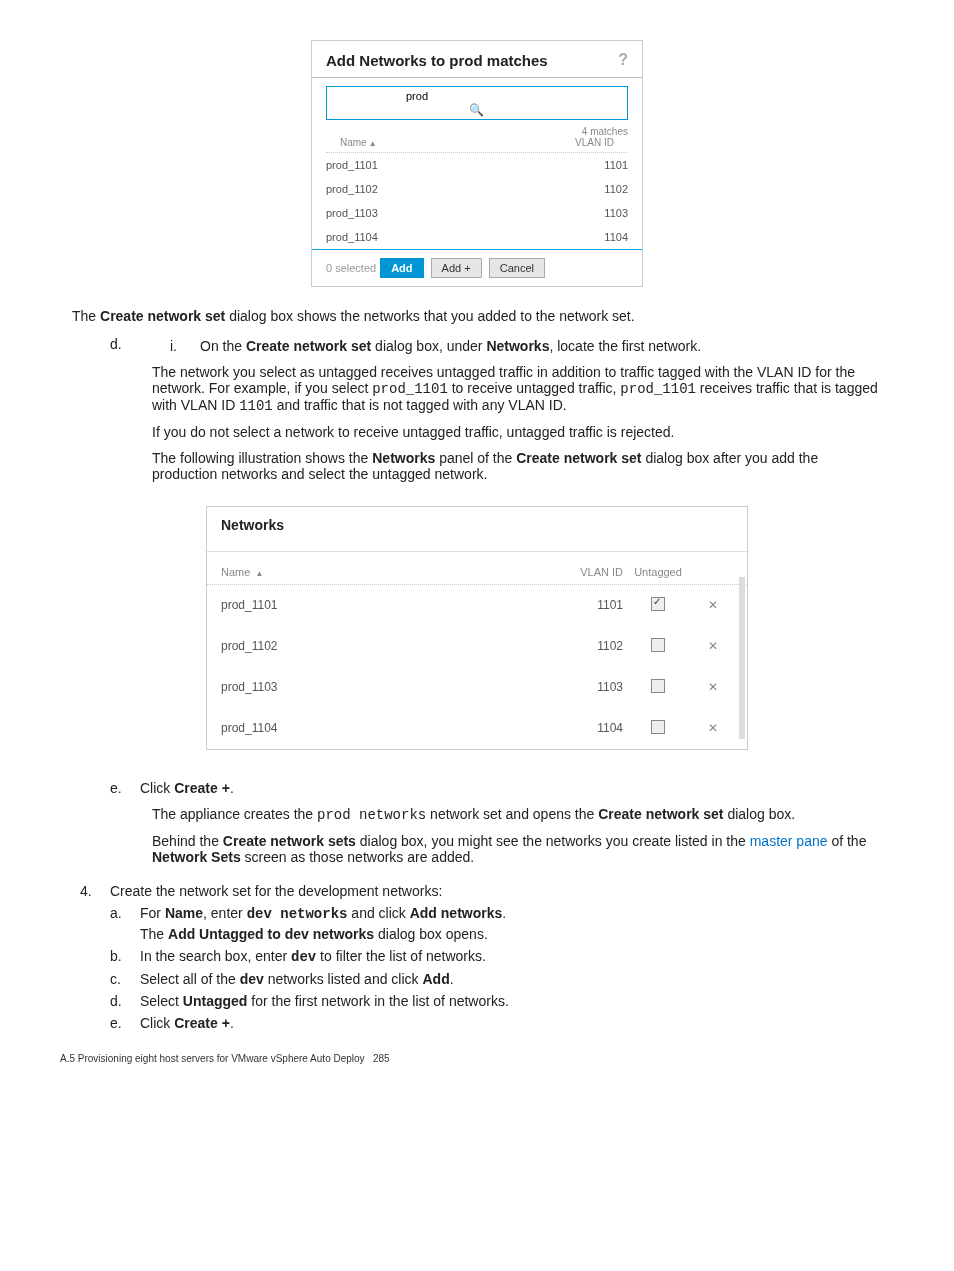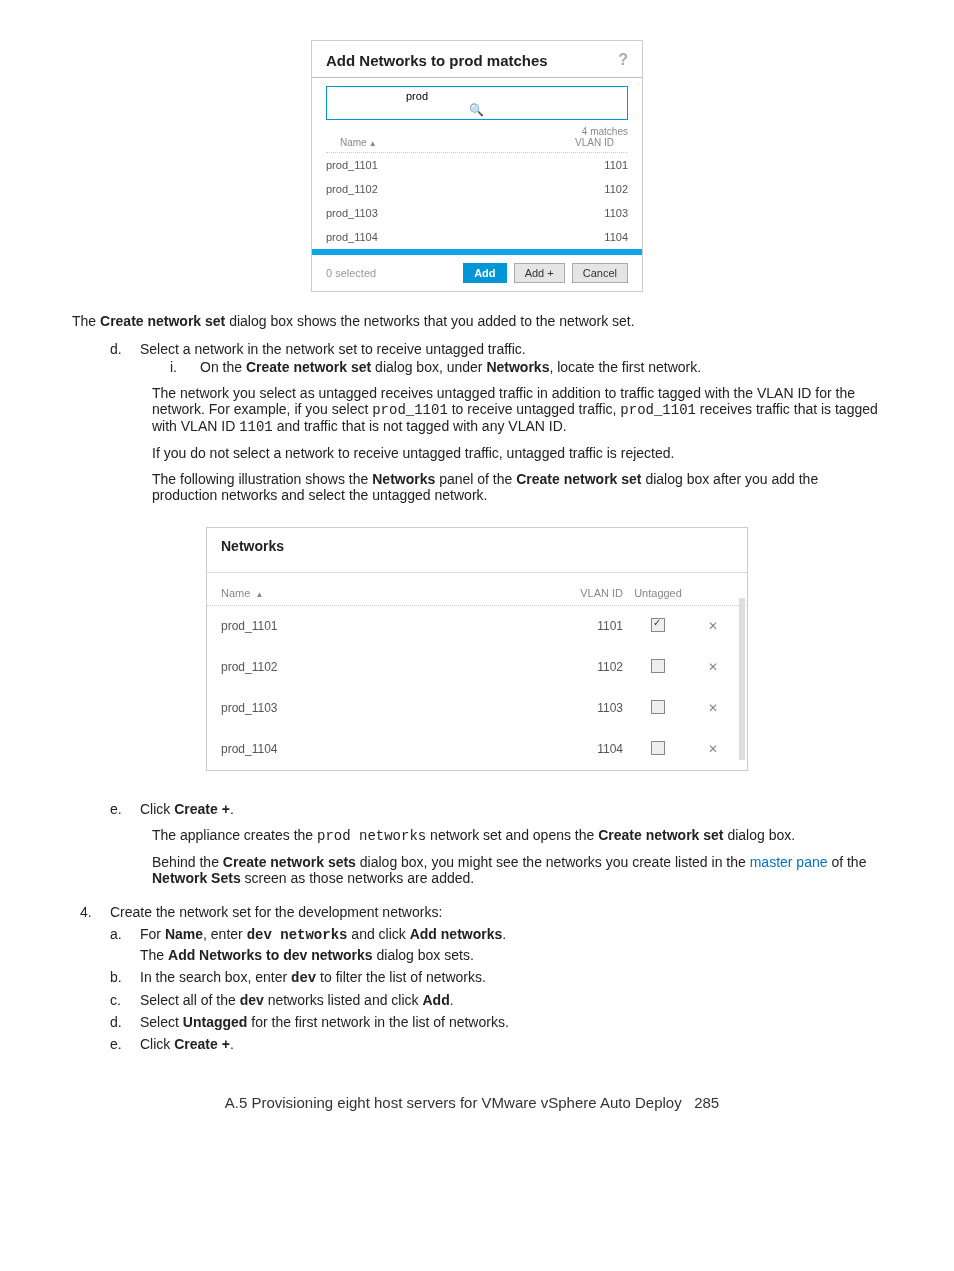--- a/index.html
+++ b/index.html
@@ -66,25 +66,25 @@
   .cols-header-inner { display:flex; justify-content:space-between; width:100%;}
   .sort-indicator { font-size: 8px; margin-left: 2px; }
   .net-row {
     display: flex;
     justify-content: space-between;
     padding: 6px 14px;
     font-size: 11px;
     color: #555;
   }
   .dialog-footer {
-    border-top: 6px solid #0ea5e9;
+    border-top: 1px solid #0ea5e9;
     padding: 8px 14px;
     display: flex;
     align-items: center;
-    justify-content: space-between;
+    justify-content: flex-start;
     font-size: 11px;
     color: #999;
   }
   .btn {
     display: inline-block;
     border: 1px solid #aaa;
     padding: 3px 10px;
     font-size: 11px;
     margin-left: 4px;
     background: #e5e5e5;
@@ -162,24 +162,24 @@
     bottom: 10px;
     width: 6px;
     background: #ddd;
   }
 
   .num-list { margin-left: 20px; }
   .num-item { display:flex; margin: 8px 0; }
   .num-item .marker { width: 30px; flex-shrink:0; }
 
   .footer-line {
-    text-align: center;
-    font-size: 15px;
+    text-align: left;
+    font-size: 10px;
     color: #333;
-    margin-top: 36px;
+    margin-top: 16px;
     padding-right: 10px;
   }
 </style>
 </head>
 <body>
 
 <div class="dialog">
   <div class="dialog-header">
     <span class="dialog-header-title">Add Networks to prod matches</span>
     <span class="help-icon">?</span>
@@ -223,21 +223,20 @@
 </div>
 
 <div class="body-text para">
   <span>The </span><b>Create network set</b><span> dialog box shows the networks that you added to the network set.</span>
 </div>
 
 <div class="step-list">
   <div class="sub-letter">
     <span class="marker">d.</span>
     <div>
-      <div>Select a network in the network set to receive untagged traffic.</div>
       <div class="sub-num">
         <span class="marker">i.</span>
         <div><span>On the </span><b>Create network set</b><span> dialog box, under </span><b>Networks</b><span>, locate the first network.</span></div>
       </div>
       <div class="para">
         <span>The network you select as untagged receives untagged traffic in addition to traffic tagged with the VLAN ID for the network. For example, if you select </span><span class="mono">prod_1101</span><span> to receive untagged traffic, </span><span class="mono">prod_1101</span><span> receives traffic that is tagged with VLAN ID </span><span class="mono">1101</span><span> and traffic that is not tagged with any VLAN ID.</span>
       </div>
       <div class="para">If you do not select a network to receive untagged traffic, untagged traffic is rejected.</div>
       <div class="para">
         <span>The following illustration shows the </span><b>Networks</b><span> panel of the </span><b>Create network set</b><span> dialog box after you add the production networks and select the untagged network.</span>
@@ -298,21 +297,21 @@
 
 <div class="num-list">
   <div class="num-item">
     <span class="marker">4.</span>
     <div style="flex:1">
       <div>Create the network set for the development networks:</div>
       <div class="sub-letter">
         <span class="marker">a.</span>
         <div>
           <div><span>For </span><b>Name</b><span>, enter </span><span class="mono"><b>dev networks</b></span><span> and click </span><b>Add networks</b><span>.</span></div>
-          <div style="margin-top:4px"><span>The </span><b>Add Networks to dev networks</b><span> dialog box sets.</span></div>
+          <div style="margin-top:4px"><span>The </span><b>Add Untagged to dev networks</b><span> dialog box opens.</span></div>
         </div>
       </div>
       <div class="sub-letter">
         <span class="marker">b.</span>
         <div><span>In the search box, enter </span><span class="mono"><b>dev</b></span><span> to filter the list of networks.</span></div>
       </div>
       <div class="sub-letter">
         <span class="marker">c.</span>
         <div><span>Select all of the </span><b>dev</b><span> networks listed and click </span><b>Add</b><span>.</span></div>
       </div>

